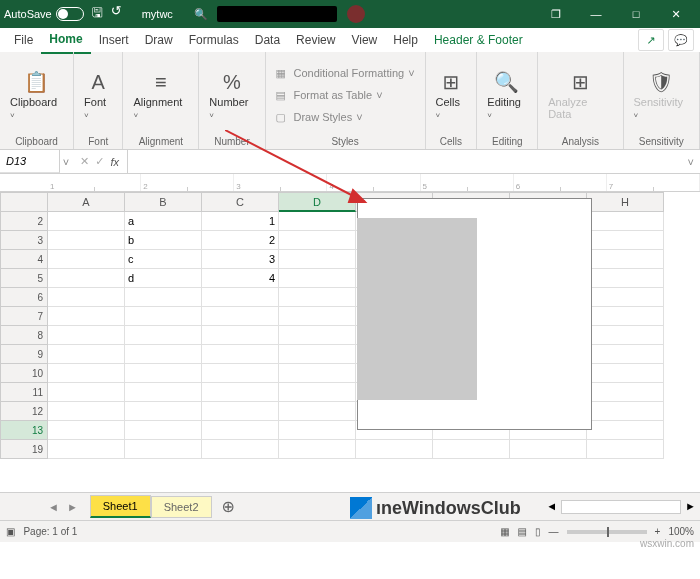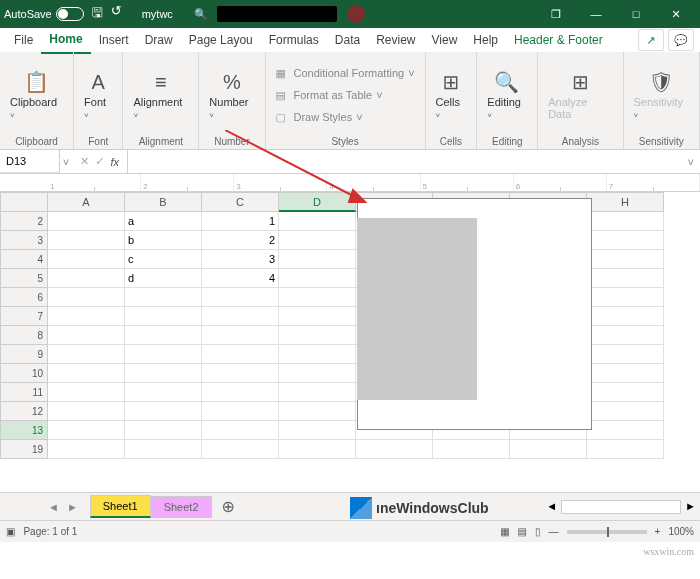--- a/index.html
+++ b/index.html
@@ -32,21 +32,21 @@
 .bigbtn { display: flex; flex-direction: column; align-items: center; gap: 2px; padding: 2px 4px; cursor: pointer; }
 .bigbtn .ico { font-size: 20px; color: #555; }
 .bigbtn .txt { font-size: 11px; }
 .bigbtn .drop::after { content: " ˅"; font-size: 8px; color: #666; }
 .stylelist { display: flex; flex-direction: column; gap: 3px; align-items: flex-start; color: #888; }
 .stylelist .row { display: flex; align-items: center; gap: 4px; font-size: 11px; }
 .stylelist .ico { width: 14px; color: #999; }
 .disabled { color: #bbb; }
 
 .namebox { height: 24px; border-bottom: 1px solid #d0d0d0; display: flex; align-items: center; background: #fff; font-size: 11px; }
-.namebox .cell { width: 60px; padding: 4px 6px; border-right: 1px solid #d0d0d0; height: 100%; display: flex; align-items: center; }
+.namebox .cell { width: 60px; padding: 4px 6px; border-right: 1px solid #d0d0d0; height: 100%; display: flex; align-items: center; font-style: italic; }
 .namebox .fxbtns { display: flex; gap: 6px; padding: 0 8px; color: #aaa; border-right: 1px solid #d0d0d0; height: 100%; align-items: center; }
 .namebox .fxbtns .fx { font-style: italic; color: #555; }
 .namebox .expand { margin-left: auto; padding: 0 6px; color: #888; }
 
 .ruler { height: 18px; background: #fff; border-bottom: 1px solid #d0d0d0; display: flex; padding-left: 48px; }
 .ruler .seg { flex: 1; border-right: 1px solid #eee; font-size: 8px; color: #aaa; display: flex; align-items: flex-end; padding-left: 2px; position: relative; }
 .ruler .seg::before { content: ""; position: absolute; left: 50%; bottom: 0; width: 1px; height: 4px; background: #ccc; }
 
 .sheet { display: flex; height: 300px; position: relative; background: #fff; }
 .rowhead-col { width: 48px; display: flex; flex-direction: column; }
@@ -57,38 +57,38 @@
 .colheads { display: flex; height: 20px; }
 .colhead { width: 77px; border: 1px solid #ccc; border-left: none; background: #f3f2f1; font-size: 11px; display: flex; align-items: center; justify-content: center; color: #555; }
 .colhead.sel { background: #d5e8d9; color: #107c41; border-bottom: 2px solid #107c41; }
 .rows { }
 .row { display: flex; height: 19px; }
 .cell { width: 77px; border-right: 1px solid #e0e0e0; border-bottom: 1px solid #e0e0e0; font-size: 11px; padding: 1px 3px; display: flex; align-items: center; }
 .cell.right { justify-content: flex-end; }
 
 .pic-placeholder { position: absolute; left: 357px; top: 218px; width: 120px; height: 182px; background: #c9c9c9; z-index: 5; }
 .pic-border { position: absolute; left: 357px; top: 198px; width: 235px; height: 232px; border: 1px solid #888; background: #fff; z-index: 4; }
-.watermark { position: absolute; left: 350px; bottom: 60px; font-size: 14px; font-weight: bold; color: #3a3a3a; z-index: 6; display: flex; align-items: center; gap: 4px; }
+.watermark { position: absolute; left: 350px; bottom: 60px; font-size: 18px; font-weight: bold; color: #3a3a3a; z-index: 6; display: flex; align-items: center; gap: 4px; }
 .watermark .logo { width: 22px; height: 22px; background: linear-gradient(135deg,#0078d4 50%,#50a0e0 50%); }
 
 .arrow { position: absolute; stroke: #d32f2f; stroke-width: 2; fill: #d32f2f; z-index: 10; }
 
 .sheettabs { height: 28px; border-top: 1px solid #d0d0d0; background: #f3f2f1; display: flex; align-items: center; font-size: 11px; padding-left: 48px; }
 .sheettabs .stab { padding: 4px 12px; background: #fde047; border: 1px solid #ccc; border-bottom: 2px solid #107c41; }
-.sheettabs .stab.inactive { background: #f0abfc; border-bottom: 1px solid #ccc; color: #666; }
+.sheettabs .stab.inactive { background: #fef9c3; border-bottom: 1px solid #ccc; color: #666; }
 .sheettabs .plus { padding: 0 10px; font-size: 16px; color: #666; }
 .sheettabs .scroll { margin-left: auto; display: flex; gap: 4px; padding-right: 4px; }
 .sheettabs .scroll .bar { width: 120px; height: 14px; border: 1px solid #ccc; background: #fff; position: relative; }
 
 .status { height: 22px; background: #f3f2f1; border-top: 1px solid #d0d0d0; display: flex; align-items: center; font-size: 10px; color: #555; padding: 0 6px; }
 .status .views { margin-left: auto; display: flex; gap: 8px; align-items: center; }
 .status .zoom { width: 80px; height: 4px; background: #ccc; position: relative; }
 .status .zoom::after { content: ""; position: absolute; left: 50%; top: -3px; width: 2px; height: 10px; background: #666; }
 
-.srcwm { position: absolute; right: 6px; bottom: 22px; font-size: 10px; color: #aaa; z-index: 20; font-family: Liberation Serif, serif; }
+.srcwm { position: absolute; right: 6px; bottom: 30px; font-size: 10px; color: #aaa; z-index: 20; }
 </style>
 </head>
 <body>
 
 <div class="titlebar">
   <div class="autosave">
     <span>AutoSave</span>
     <div class="toggle">
         <div class="knob"></div>
       </div>
@@ -107,21 +107,20 @@
     <div class="winbtn">□</div>
     <div class="winbtn">✕</div>
   </div>
 </div>
 
 <div class="tabs">
   <div class="tab">File</div>
   <div class="tab active">Home</div>
   <div class="tab">Insert</div>
   <div class="tab">Draw</div>
-  <div class="tab">Page Layou</div>
   <div class="tab">Formulas</div>
   <div class="tab">Data</div>
   <div class="tab">Review</div>
   <div class="tab">View</div>
   <div class="tab">Help</div>
   <div class="tab context">Header &amp; Footer</div>
   <div class="right">
     <div class="rbtn">↗</div>
     <div class="rbtn">💬</div>
   </div>

